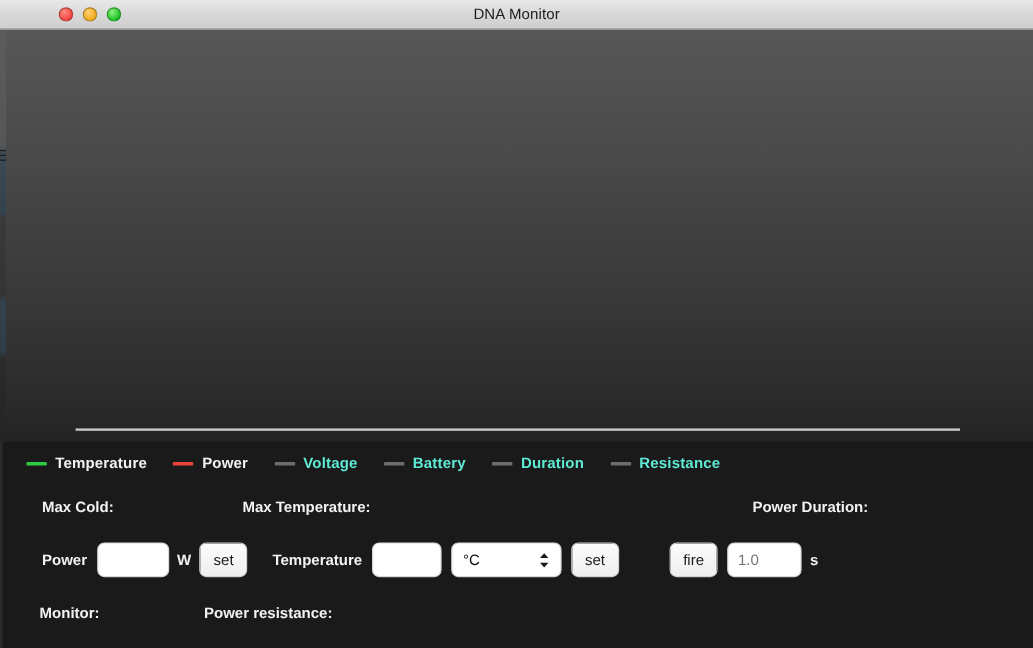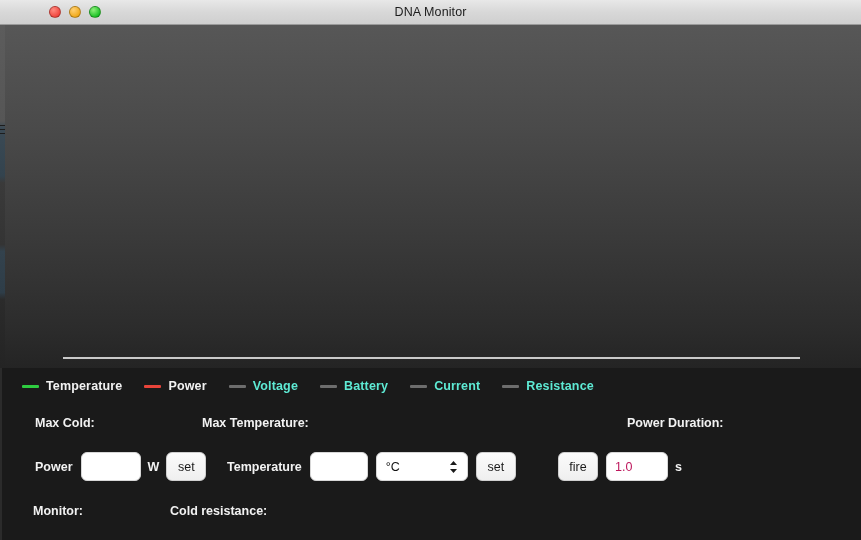--- a/index.html
+++ b/index.html
@@ -153,21 +153,21 @@
   }
   .unit {
     font-size: 12.5px;
     font-weight: bold;
     color: #f2f2f2;
     margin: 0 7px;
   }
   input.txt {
     font-family: "Liberation Sans", sans-serif;
     font-size: 12.5px;
-    color: #be185d;
+    color: #737373;
     background: #ffffff;
     border: 1px solid #d7d7d7;
     border-radius: 6px;
     height: 29px;
     padding: 0 8px;
     outline: none;
   }
   input.pw   { width: 60px; }
   input.temp { width: 58px; }
   input.puff { width: 62px; }
@@ -250,21 +250,21 @@
       <div class="legend-item off">
         <span class="legend-dash"></span>
         <span class="legend-label">Voltage</span>
       </div>
       <div class="legend-item off">
         <span class="legend-dash"></span>
         <span class="legend-label">Battery</span>
       </div>
       <div class="legend-item off">
         <span class="legend-dash"></span>
-        <span class="legend-label">Current</span>
+        <span class="legend-label">Duration</span>
       </div>
       <div class="legend-item off">
         <span class="legend-dash"></span>
         <span class="legend-label">Resistance</span>
       </div>
     </div>
 
     <div class="grp-label" style="left:33px;  top:48px">Max Cold:</div>
     <div class="grp-label" style="left:200px; top:48px">Max Temperature:</div>
     <div class="grp-label" style="left:625px; top:48px">Power Duration:</div>
@@ -292,17 +292,17 @@
     </div>
 
     <div class="row" style="left:556px; top:84px">
       <button class="btn">fire</button>
       <input class="txt puff sep" type="text" value="1.0" style="">
       <span class="unit">s</span>
     </div>
 
     <div class="grp-label" style="left:31px;  top:136px">Monitor:</div>
     <div class="grp-label" style="left:95px;  top:136px"></div>
-    <div class="grp-label" style="left:168px; top:136px">Cold resistance:</div>
+    <div class="grp-label" style="left:168px; top:136px">Power resistance:</div>
     <div class="grp-label" style="left:282px; top:136px"></div>
 
   </div>
 </div>
 
 </body></html>

